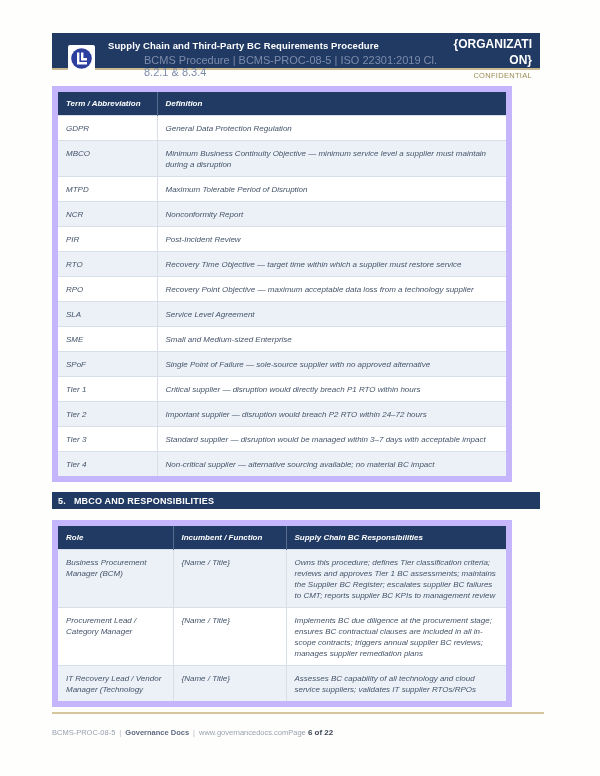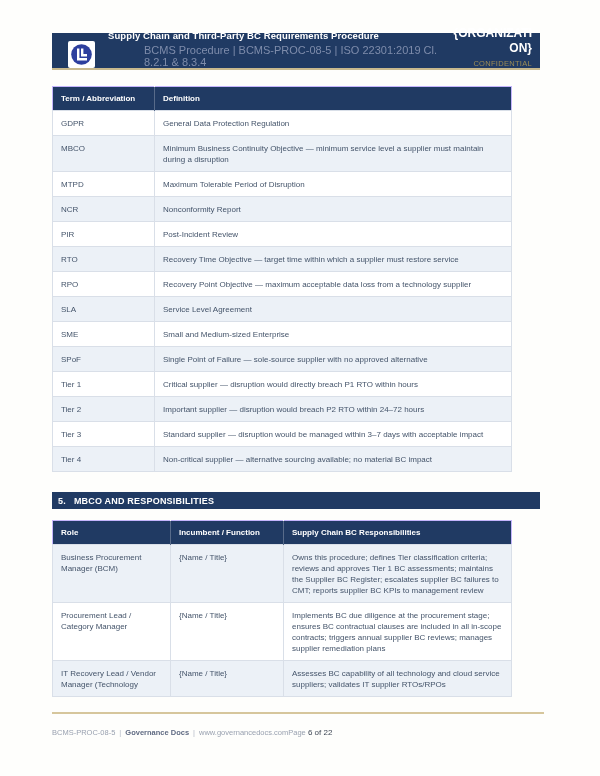--- a/index.html
+++ b/index.html
@@ -9,21 +9,21 @@
     background: #fefefc;
     position: relative;
     overflow: hidden;
   }
 
   
   .header-bar {
     position: absolute; left: 52px; top: 33px; width: 488px; height: 37px;
     background: #203a63;
     border-bottom: 2px solid #c8b98e;
-    display: flex; align-items: flex-end;
+    display: flex; align-items: center;
     padding: 16px 8px 0 16px;
   }
   .logo-box { width: 27px; height: 27px; flex: 0 0 27px; }
   .header-titles { margin-left: 13px; flex: 1 1 auto; min-width: 0; }
   .doc-title { color: #ffffff; font-weight: bold; font-size: 9.5px; letter-spacing: 0.1px; }
   .doc-subtitle { color: #7e8cab; font-size: 11px; margin-top: 3px; margin-left: 36px; }
   .header-right { flex: 0 0 auto; width: 86px; text-align: right; }
   .org-name {
     color: #ffffff; font-weight: bold; font-size: 12px;
     word-break: break-all; line-height: 1.3;
@@ -36,21 +36,21 @@
     background: #203a63; color: #ffffff; font-weight: bold; font-size: 8px;
     text-align: left; padding: 7px 8px; vertical-align: middle;
   }
   th + th { border-left: 1px solid rgba(255,255,255,0.25); }
   td {
     font-size: 8px; color: #44546a; line-height: 1.38;
     padding: 6.5px 8px; vertical-align: top;
     border: 1px solid #d9dfe8;
   }
   tbody tr { background: #ffffff; }
-  .outer { border: 1px solid #c4b5fd; }
+  .outer { border: 6px solid #c4b5fd; font-style: italic; }
 
   
   .definitions-wrap { position: absolute; left: 52px; top: 86px; }
   .definitions-wrap col.c-term { width: 102px; }
   .definitions-wrap tbody tr:nth-child(even) { background: #ecf1f7; }
 
   
   .section-heading {
     position: absolute; left: 52px; top: 492px; width: 488px; height: 17px;
     background: #203a63; color: #ffffff;
@@ -73,21 +73,21 @@
     position: absolute; left: 52px; top: 712px; width: 492px; height: 2px;
     background: #d6c69c;
   }
   .footer {
     position: absolute; left: 52px; top: 728px; width: 492px;
     display: flex; align-items: baseline;
     font-size: 7.5px; color: #99a1b0;
   }
   .footer .sep { margin: 0 4px; color: #b3b9c6; }
   .footer .brand { font-weight: bold; color: #5f6a82; }
-  .footer .page-num { font-weight: normal; color: #3d4654; font-size: 8px; }
+  .footer .page-num { font-weight: bold; color: #3d4654; font-size: 8px; }
 </style>
 </head>
 <body>
 
 <div class="header-bar">
   <div class="logo-box">
     <svg viewBox="0 0 27 27" width="27" height="27">
       <rect x="0" y="0" width="27" height="27" rx="2" fill="#ffffff"></rect>
       <circle cx="13.5" cy="13.5" r="10.3" fill="#2d3f9e"></circle>
       <path d="M10.2 7.5 V18.2 H19" stroke="#ffffff" stroke-width="2.4" fill="none"></path>

